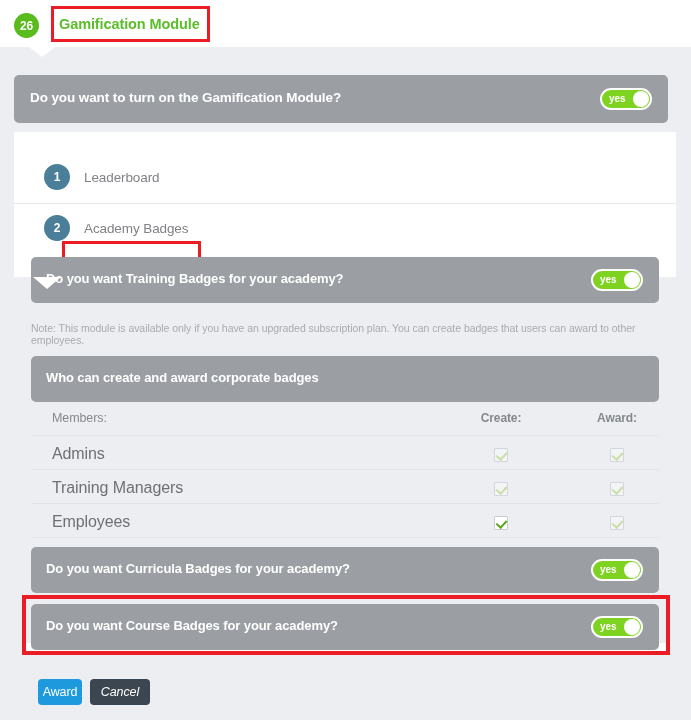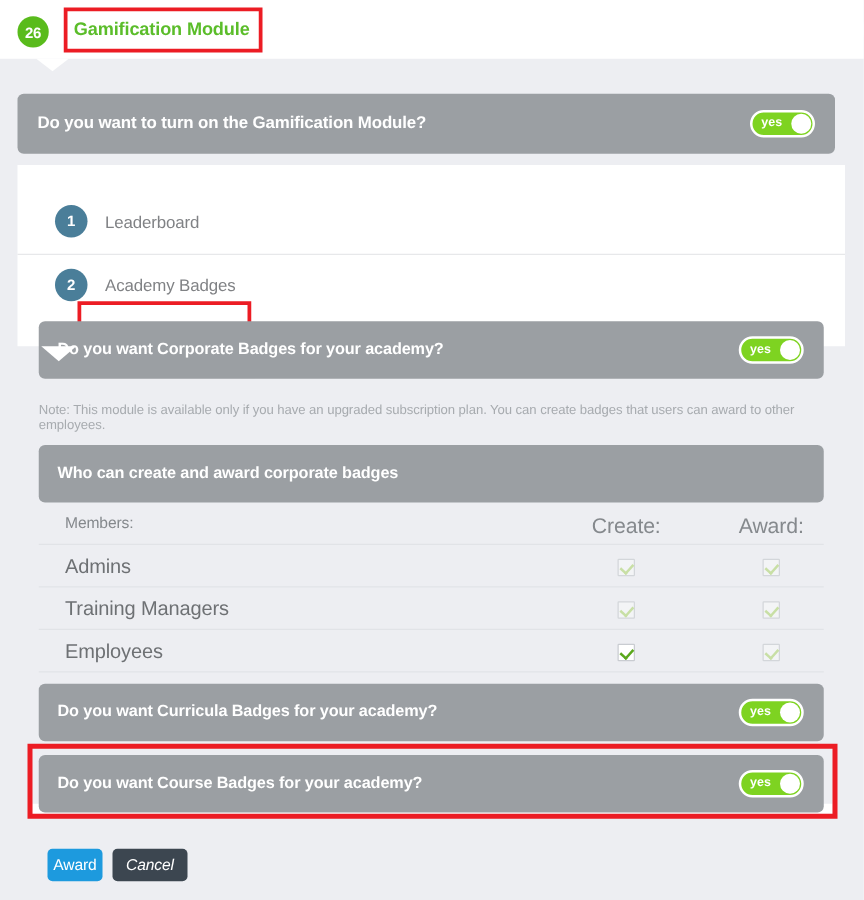--- a/index.html
+++ b/index.html
@@ -222,23 +222,24 @@
     letter-spacing: -0.1px;
   }
   .tbl-row.head .tbl-cell-name {
     font-size: 12.5px;
     color: #85898d;
   }
   .col-create { position: absolute; left: 440px; top: 9px; width: 60px; text-align: center; }
   .col-award  { position: absolute; left: 556px; top: 9px; width: 60px; text-align: center; }
   .tbl-row.head .col-create,
   .tbl-row.head .col-award {
-    font-size: 17px;
+    font-size: 12px;
     color: #85898d;
     letter-spacing: -0.1px;
+    font-weight: bold;
   }
   .chk {
     display: inline-block;
     width: 14px; height: 14px;
     border: 1px solid #d3d6da;
     background: #f3f4f6;
     box-sizing: border-box;
     position: relative;
     vertical-align: middle;
     border-radius: 1px;
@@ -317,21 +318,21 @@
     </div>
     <div class="step-row r2">
       <div class="step-circle">2</div>
       <div class="step-label">Academy Badges</div>
     </div>
   </div>
   <div class="hl-step2"></div>
   <div class="steps-caret"></div>
 
   <div class="sub-bar bar-corporate">
-    <div class="bar-label">Do you want Corporate Badges for your academy?</div>
+    <div class="bar-label">Do you want Training Badges for your academy?</div>
     <div class="toggle">
       <span class="tg-text">yes</span>
       <span class="tg-knob"></span>
     </div>
   </div>
 
   <div class="note-text">Note: This module is available only if you have an upgraded subscription plan. You can create badges that users can award to other employees.</div>
 
   <div class="sub-bar bar-who">
     <div class="bar-label">Who can create and award corporate badges</div>

